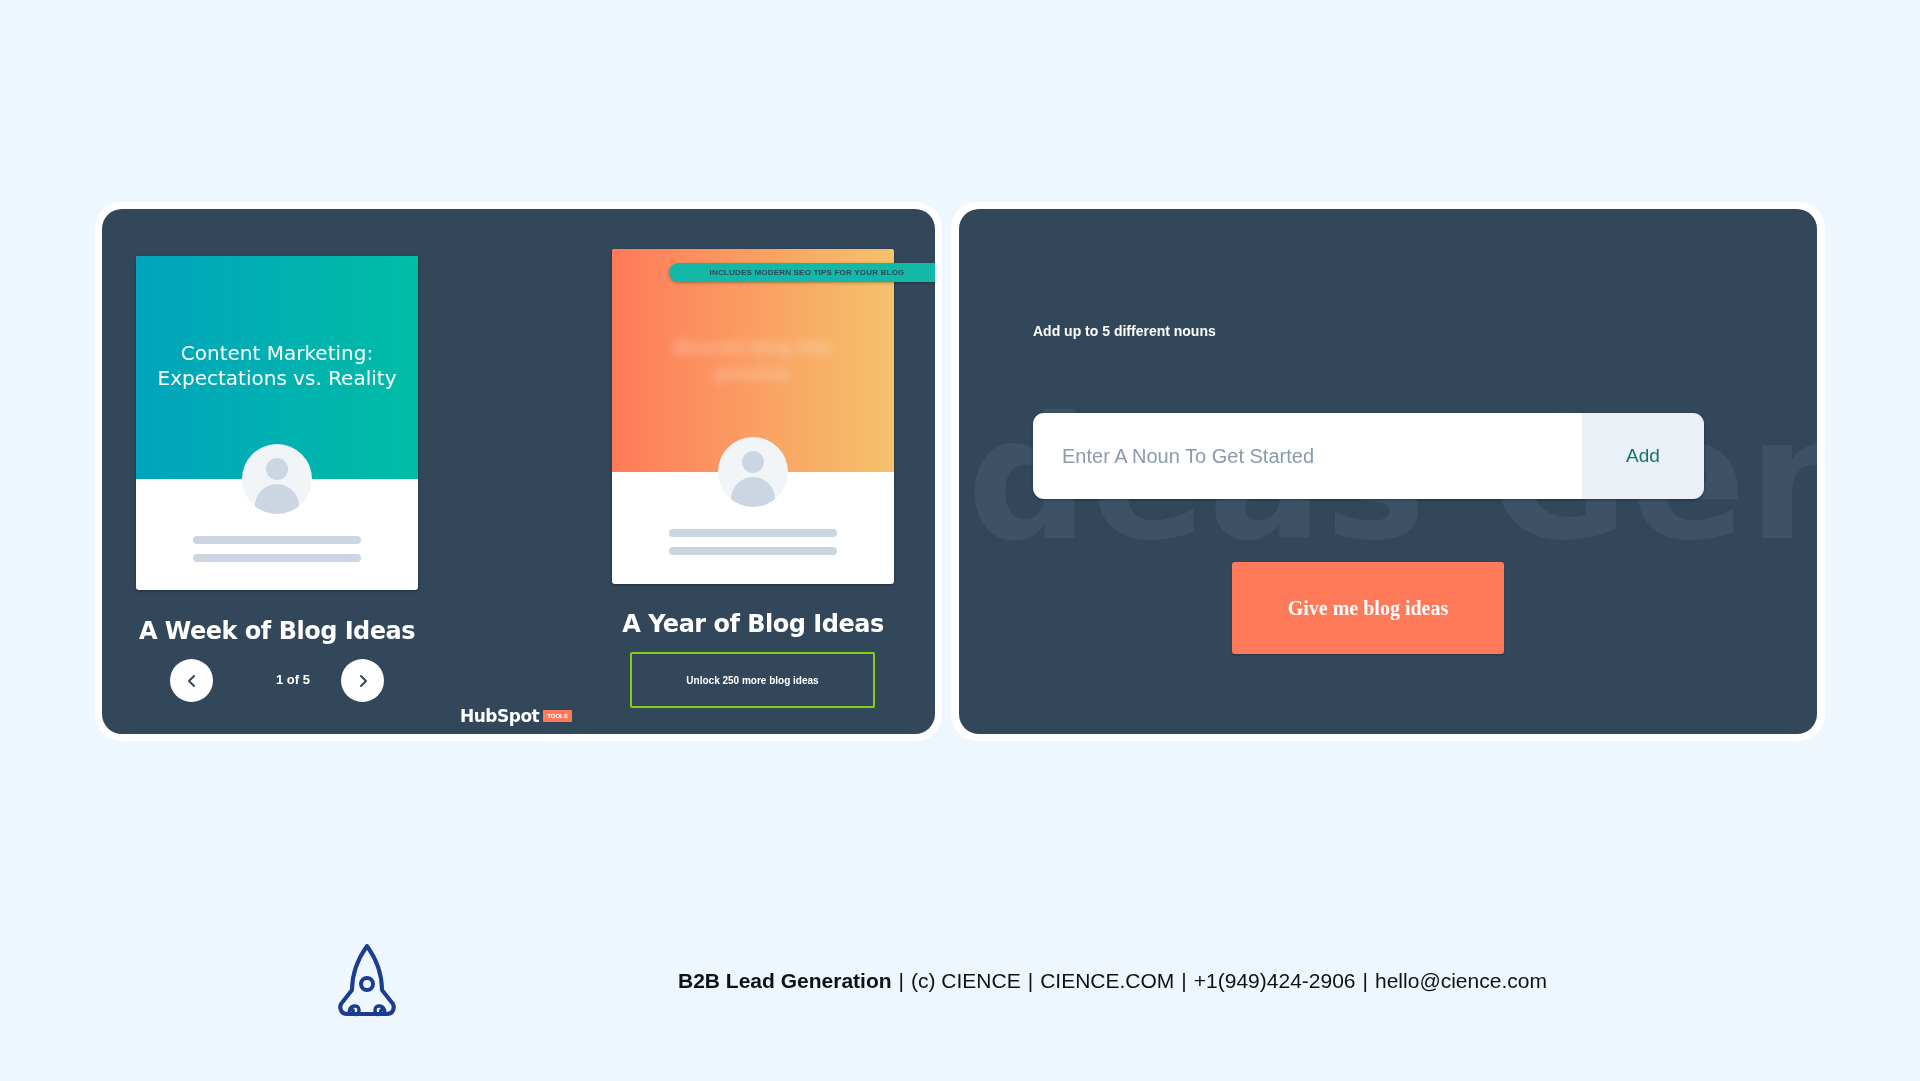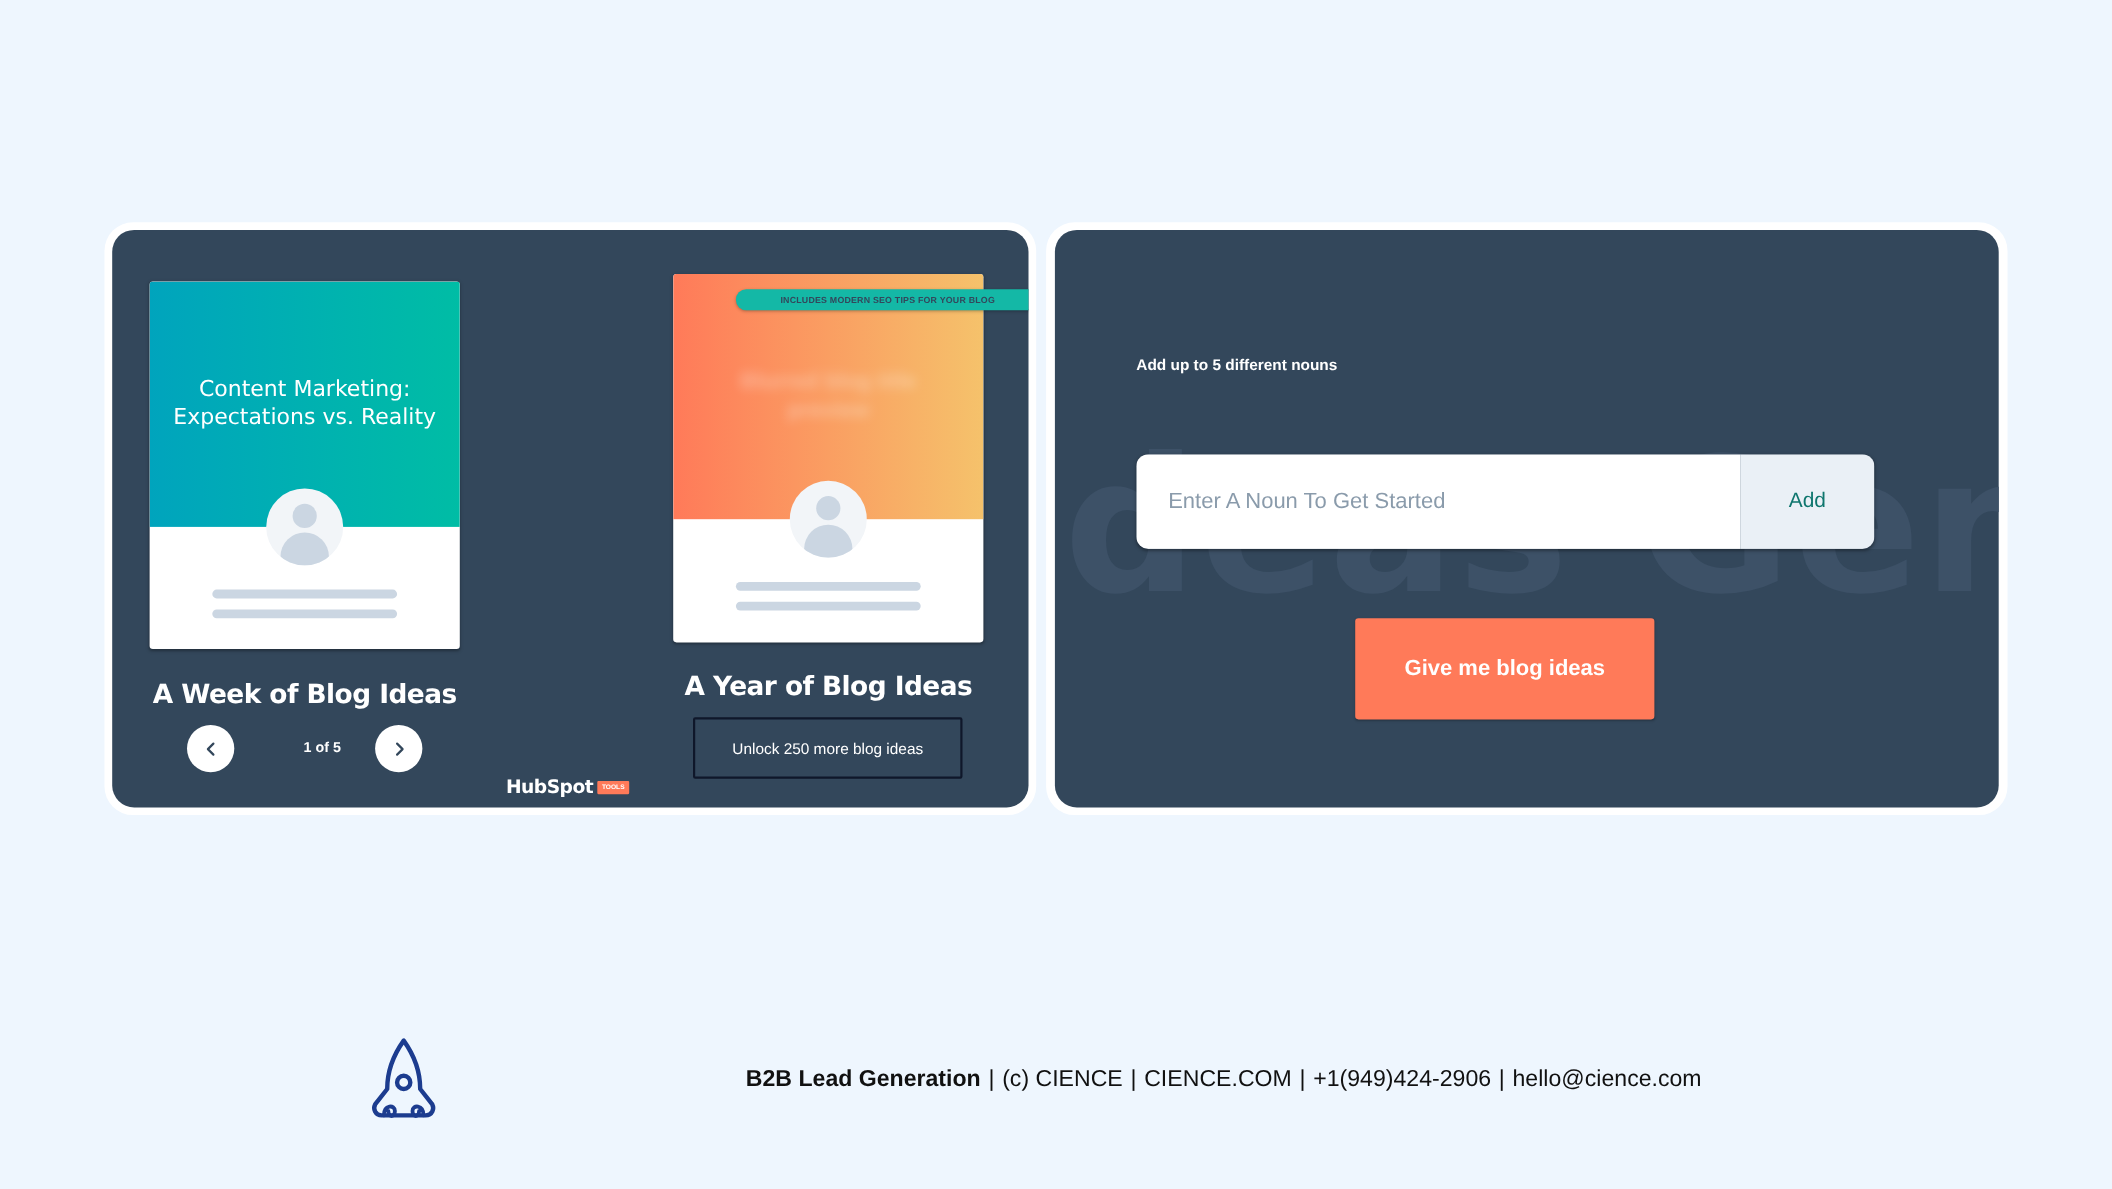--- a/index.html
+++ b/index.html
@@ -42,40 +42,40 @@
   .offer-title { position: absolute; color: #fff; font-weight: bold; font-size: 24px; text-align: center; font-family: "DejaVu Sans", sans-serif; letter-spacing: -0.5px; }
   #week-title { left: 14px; width: 322px; top: 408px; }
   #year-title { left: 490px; width: 322px; top: 401px; }
 
   .nav-btn { position: absolute; width: 43px; height: 43px; border-radius: 50%; background: #fff; border: none; top: 450px; display: flex; align-items: center; justify-content: center; cursor: pointer; }
   .nav-btn svg { width: 14px; height: 14px; }
   #prev-btn { left: 68px; }
   #next-btn { left: 239px; }
   #pager { position: absolute; left: 146px; width: 90px; top: 463px; text-align: center; color: #fff; font-size: 13px; font-weight: bold; }
 
-  #unlock-btn { position: absolute; left: 528px; top: 443px; width: 245px; height: 56px; border: 2px solid #0f172a; background: transparent; color: #fff; font-size: 14px; font-weight: normal; font-family: "Liberation Sans", sans-serif; border-radius: 2px; cursor: pointer; }
+  #unlock-btn { position: absolute; left: 528px; top: 443px; width: 245px; height: 56px; border: 2px solid #84cc16; background: transparent; color: #fff; font-size: 10px; font-weight: bold; font-family: "Liberation Sans", sans-serif; border-radius: 2px; cursor: pointer; }
 
   #hubspot { position: absolute; left: 358px; top: 497px; display: flex; align-items: center; gap: 4px; }
   #hubspot .word { color: #fff; font-size: 17px; font-weight: bold; letter-spacing: -0.5px; font-family: "DejaVu Sans", sans-serif; }
   #hubspot .tools { background: #ff7a59; color: #fff; font-size: 6px; font-weight: bold; padding: 3px 4px; border-radius: 1px; }
 
   
   #watermark { position: absolute; left: 8px; top: 170px; font-size: 170px; font-weight: bold; color: #3d5167; white-space: nowrap; font-family: "DejaVu Sans", sans-serif; letter-spacing: 2px; line-height: 200px; }
   #hint { position: absolute; left: 74px; top: 74px; color: #fff; font-size: 14px; font-weight: bold; margin-top: 40px; }
   #noun-chip { position: absolute; left: 74px; top: 104px; display: flex; align-items: center; gap: 22px; }
   #noun-chip .check { width: 32px; height: 32px; border-radius: 50%; background: #ff7a59; display: flex; align-items: center; justify-content: center; }
   #noun-chip .check svg { width: 16px; height: 16px; }
   #noun-chip .label { color: #fff; font-size: 27px; font-weight: bold; font-family: "DejaVu Sans", sans-serif; letter-spacing: -0.5px; }
 
   #noun-form { position: absolute; left: 74px; top: 204px; width: 671px; height: 86px; display: flex; border-radius: 11px; overflow: hidden; box-shadow: 0 1px 3px rgba(0,0,0,0.35); }
   #noun-input { flex: 1; border: none; outline: none; padding: 0 29px; font-size: 20px; color: #33475b; background: #fff; font-family: "Liberation Sans", sans-serif; }
   #noun-input::placeholder { color: #8a9bab; }
   #add-btn { width: 122px; border: none; background: #eaf0f6; color: #0f766e; font-size: 19px; font-family: "Liberation Sans", sans-serif; cursor: pointer; font-weight: 500; }
 
-  #give-btn { position: absolute; left: 273px; top: 353px; width: 272px; height: 92px; border: none; border-radius: 3px; background: #ff7a59; color: #fff; font-size: 20px; font-weight: bold; font-family: Liberation Sans, sans-serif; cursor: pointer; box-shadow: 0 1px 2px rgba(0,0,0,0.25); }
+  #give-btn { position: absolute; left: 273px; top: 353px; width: 272px; height: 92px; border: none; border-radius: 3px; background: #ff7a59; color: #fff; font-size: 20px; font-weight: bold; font-family: Liberation Serif, serif; cursor: pointer; box-shadow: 0 1px 2px rgba(0,0,0,0.25); }
 
   
   #logo { position: absolute; left: 333px; top: 942px; display: flex; align-items: center; gap: 18px; }
   #logo svg { width: 68px; height: 78px; }
   #logo .brand { font-size: 50px; font-weight: bold; color: #1c3c8f; letter-spacing: 6px; font-family: "DejaVu Sans", sans-serif; }
   #footer-text { position: absolute; left: 678px; top: 969px; font-size: 21px; color: #111; white-space: nowrap; font-family: "Liberation Sans", sans-serif; }
   #footer-text .strong { font-weight: bold; margin-top: 26px; }
   #footer-text .sep { margin: 0 7px; color: #111; }
 </style>
 </head>

